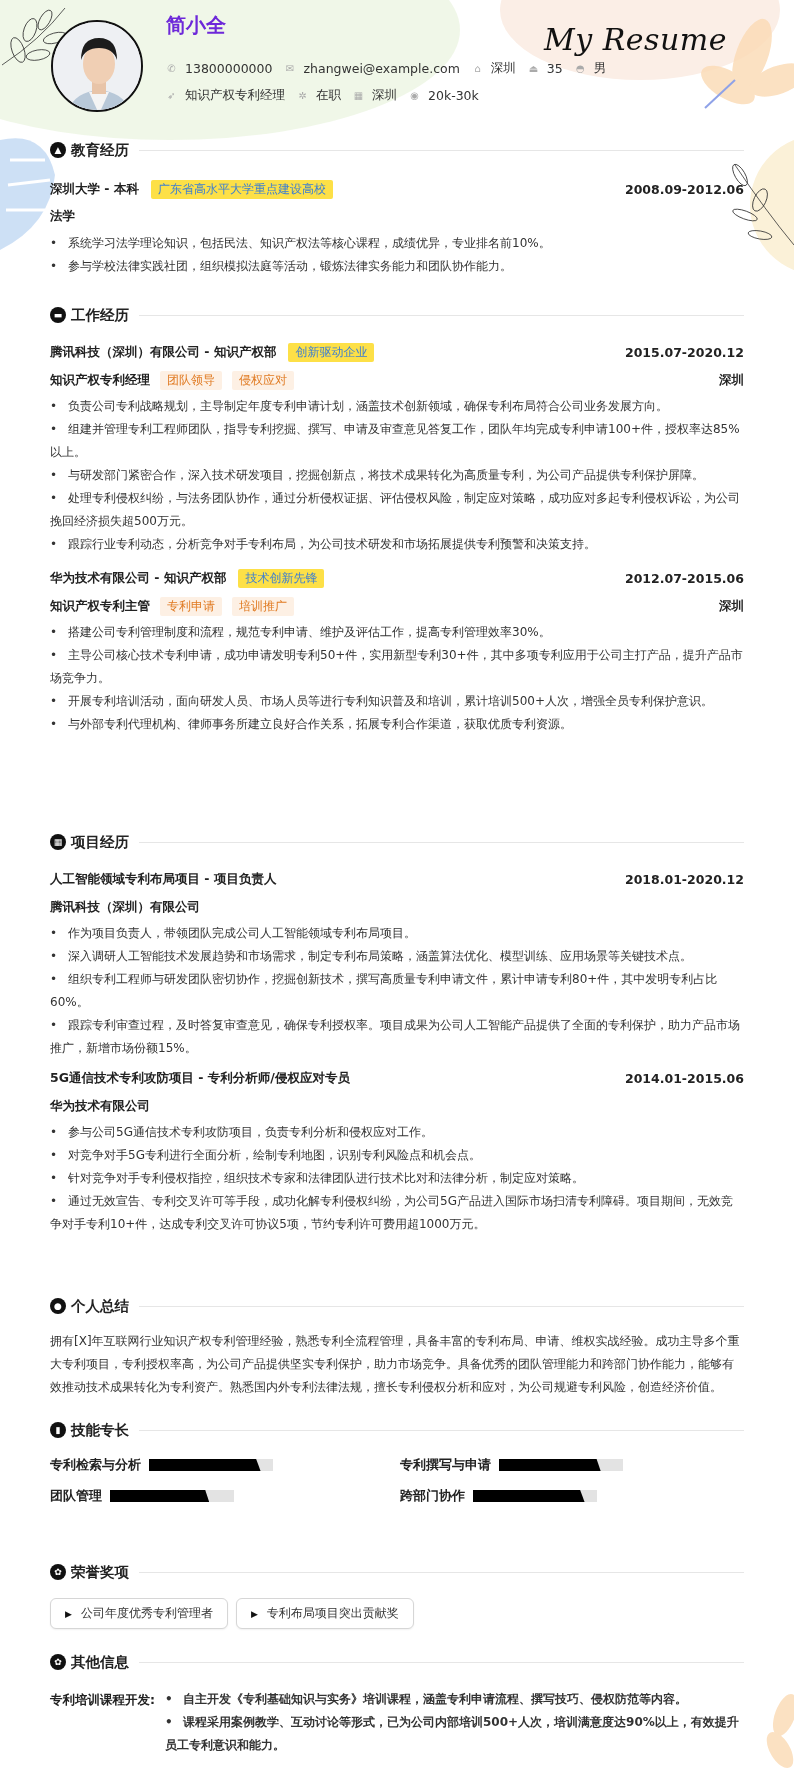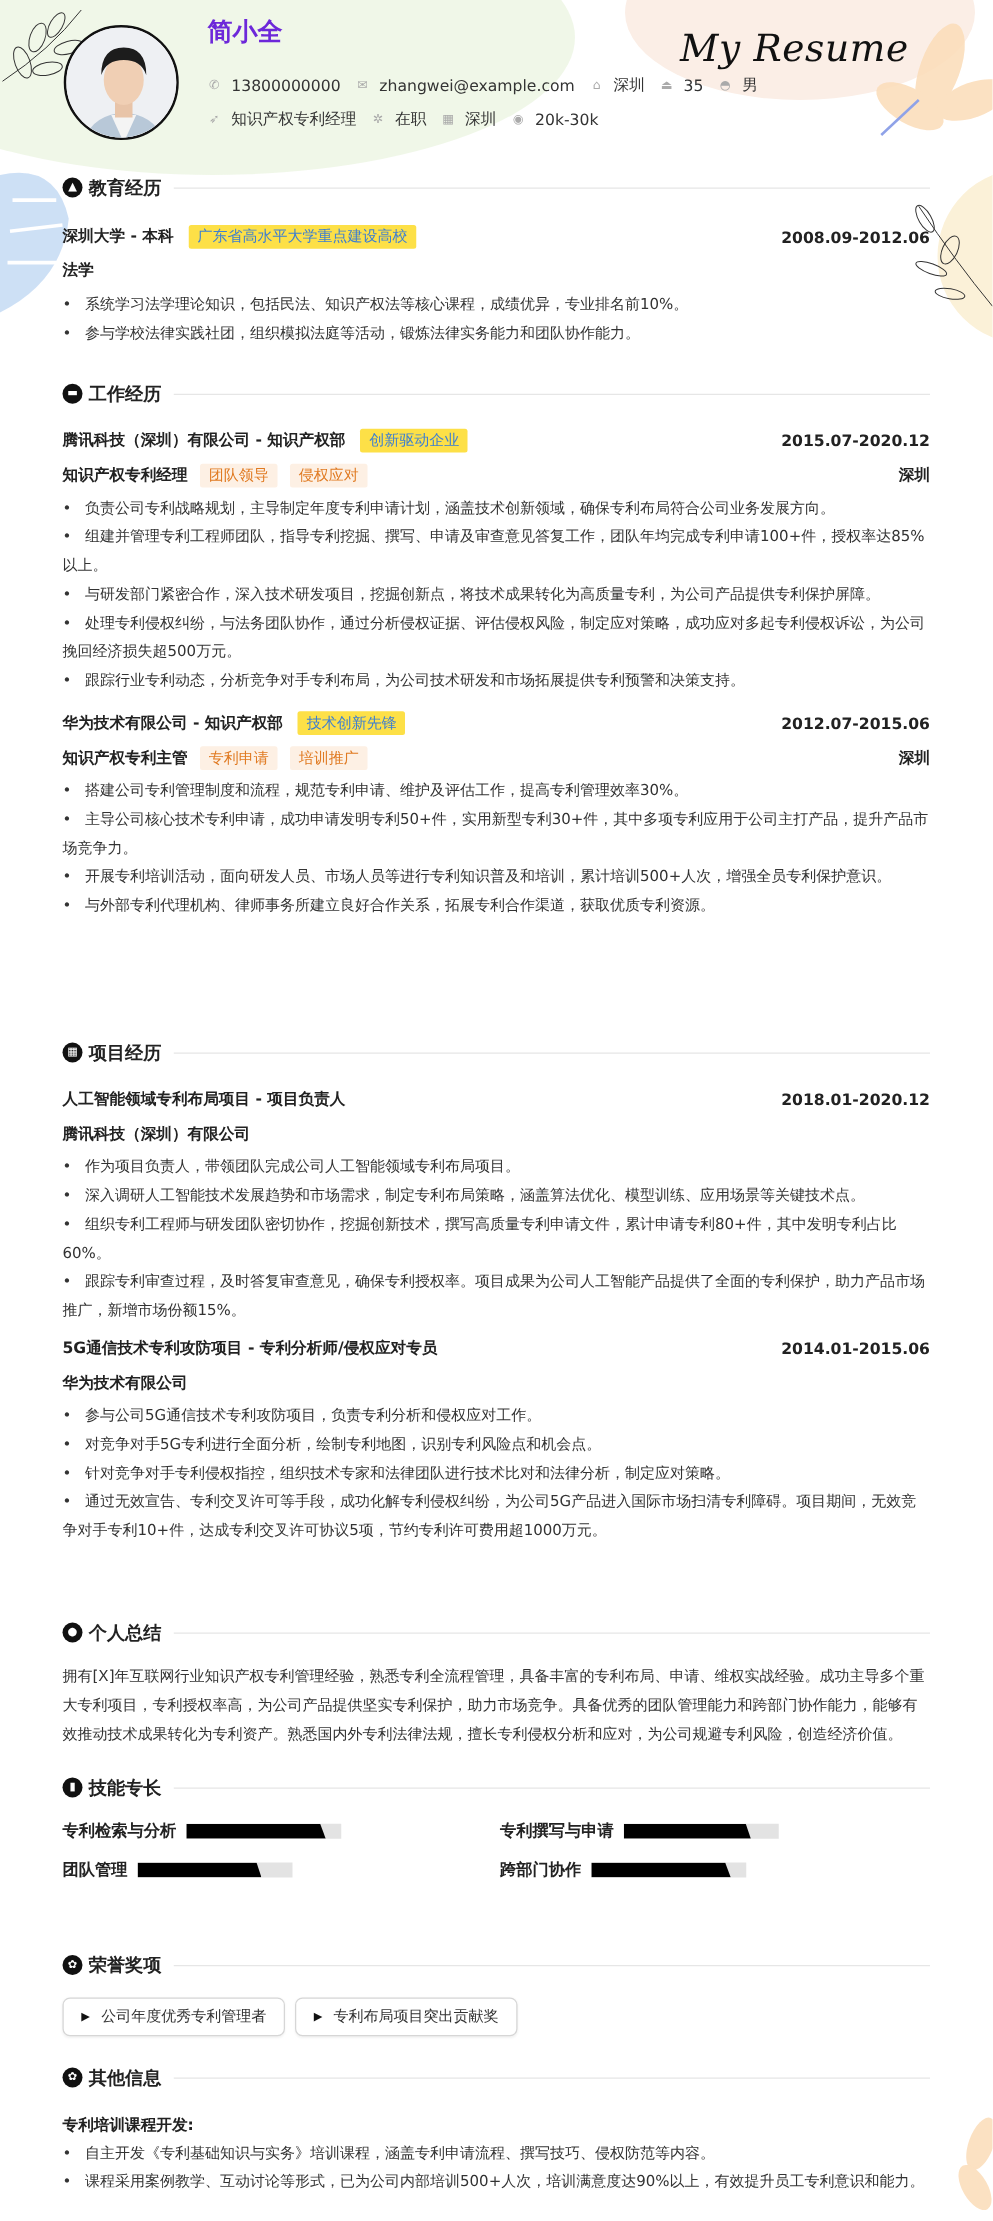--- a/index.html
+++ b/index.html
@@ -44,23 +44,23 @@
   .bar { position: relative; height: 12px; background: #e3e3e3; }
   .bar-fill { position: absolute; left: 0; top: 0; height: 12px; background: #000; clip-path: polygon(0 0, 96% 0, 100% 100%, 0 100%); }
 
   
   .awards { display: flex; margin-top: 14px; }
   .award { display: flex; align-items: center; height: 31px; padding: 0 14px 0 14px; border: 1px solid #d6d6d6; border-radius: 6px; margin-right: 8px; background: #fff; box-shadow: 0 1px 2px rgba(0,0,0,0.06); }
   .award-arrow { font-size: 9px; margin-right: 9px; color: #111; }
   .award-label { font-size: 12px; color: #333; white-space: nowrap; }
 
   
-  .other { display: flex; margin-top: 14px; flex-direction: column; }
+  .other { display: flex; margin-top: 14px; }
   .other-label { font-size: 12.5px; font-weight: bold; color: #222; white-space: nowrap; width: 115px; line-height: 23px; }
-  .other ul.bullets { flex: 1; }
+  .other ul.bullets { flex: 1; font-weight: bold; }
 </style>
 </head>
 <body>
 
 <svg class="deco" width="794" height="1777" style="left:0;top:0;z-index:1">
   <ellipse cx="170" cy="30" rx="290" ry="110" fill="#eef6e6" opacity="0.9"></ellipse>
   <ellipse cx="640" cy="10" rx="140" ry="70" fill="#fbeee6"></ellipse>
   <g fill="#fbdcb8" opacity="0.85">
     <ellipse cx="752" cy="55" rx="16" ry="38" transform="rotate(20 752 55)"></ellipse>
     <ellipse cx="778" cy="80" rx="14" ry="30" transform="rotate(70 778 80)"></ellipse>

